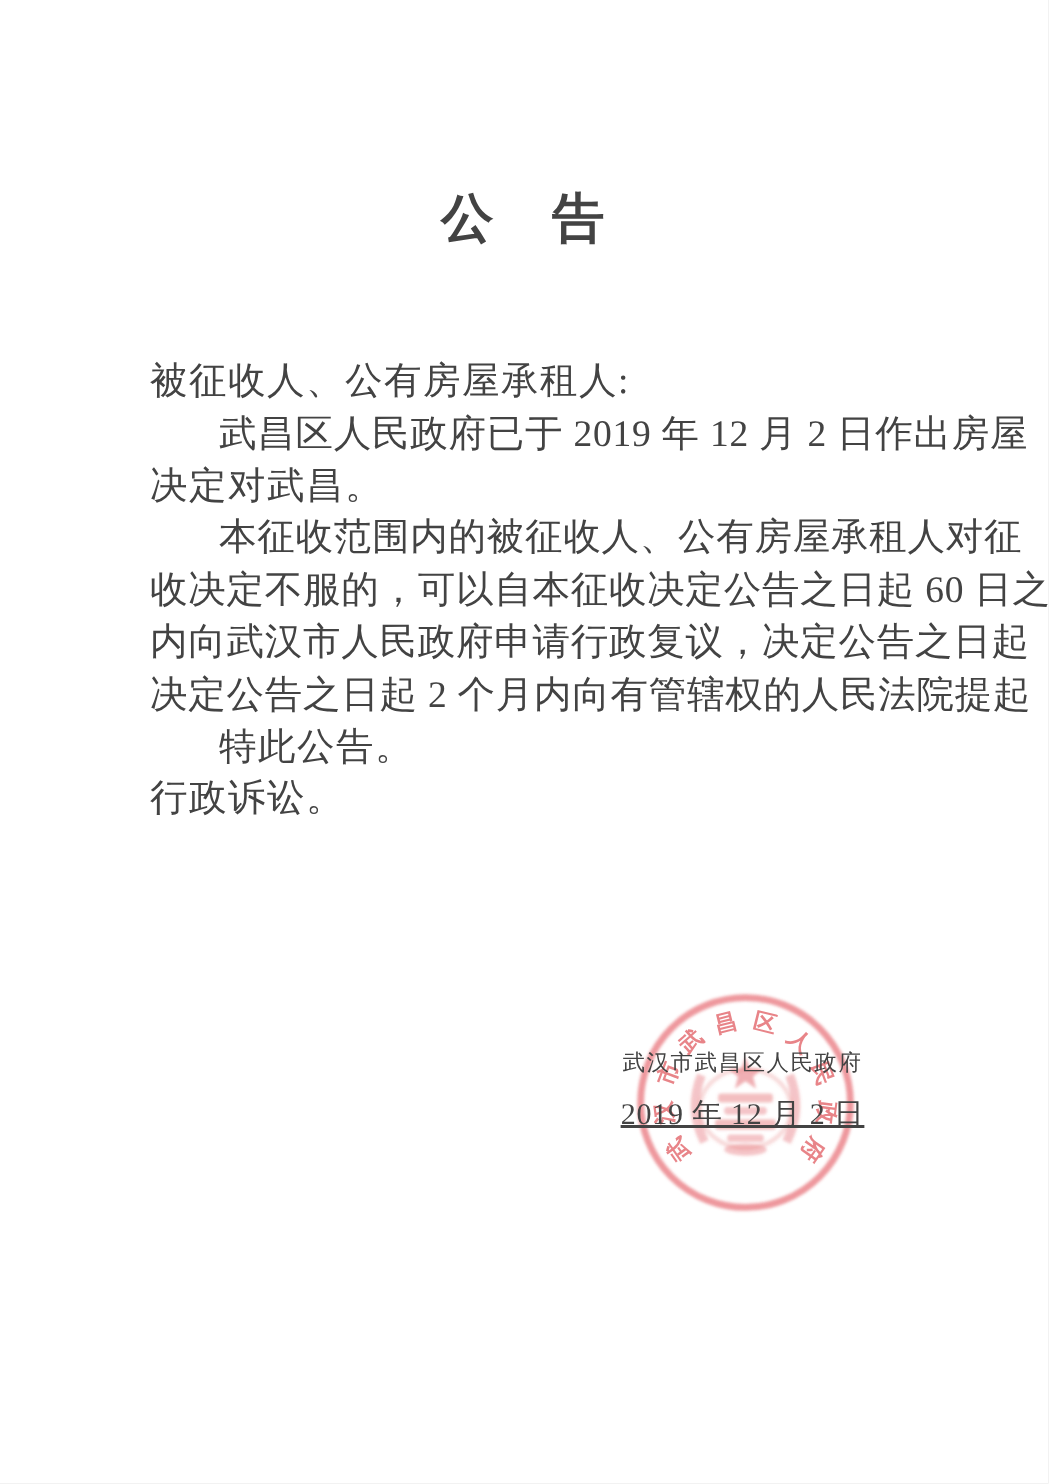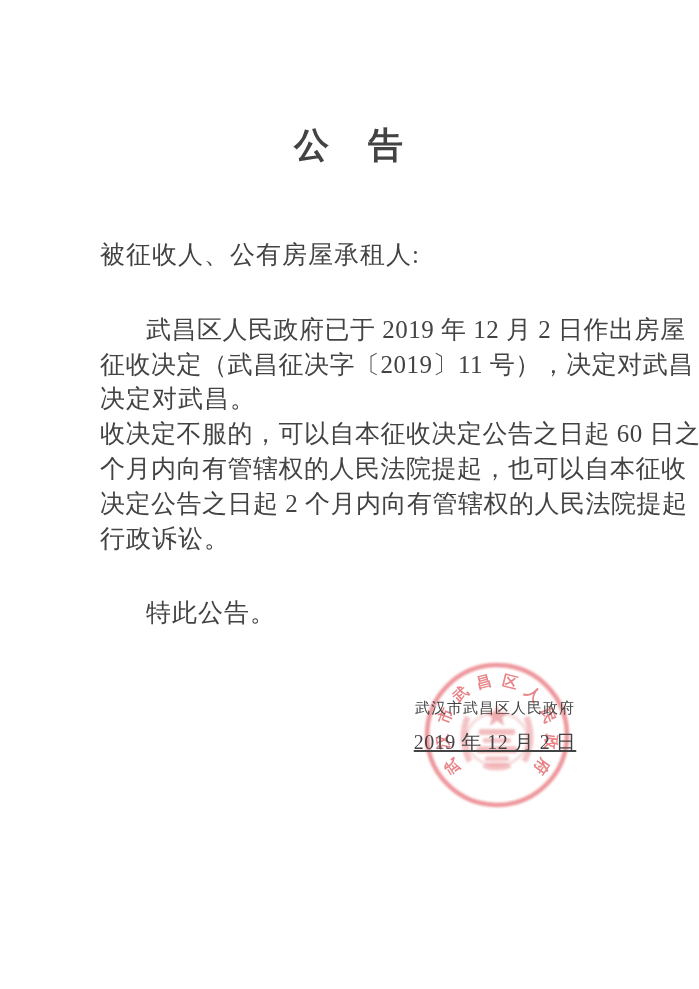--- a/index.html
+++ b/index.html
@@ -38,21 +38,21 @@
 
   .doc-line {
     font-size: 25px;
     line-height: 34.8px;
     height: 34.8px;
     letter-spacing: 1px;
     white-space: pre;
     overflow: visible;
     color: var(--ink, #3d3d3d);
   }
-  .doc-line.indent { text-indent: 46px; margin-top: 40px; }
+  .doc-line.indent { text-indent: 46px; }
   .doc-line.justify {
     text-align: justify;
     text-align-last: justify;
     letter-spacing: 0.5px;
   }
 
   .signature-block {
     position: absolute;
     top: 699px;
     left: 378px;
@@ -96,27 +96,27 @@
 </head>
 <body>
 
 <div class="page">
 
   <div class="doc-title">公　告</div>
 
   <div class="doc-body">
       <div class="doc-line">被征收人、公有房屋承租人:</div>
       <div class="doc-line indent justify">武昌区人民政府已于 2019 年 12 月 2 日作出房屋</div>
-      <div class="doc-line justify">征收决定（武昌征决字〔2019〕11 号），决定对武昌</div>
       <div class="doc-line">决定对武昌。</div>
+      <div class="doc-line indent justify">本征收范围内的被征收人、公有房屋承租人对征</div>
       <div class="doc-line justify">收决定不服的，可以自本征收决定公告之日起 60 日之</div>
-      <div class="doc-line justify">个月内向有管辖权的人民法院提起，也可以自本征收</div>
+      <div class="doc-line justify">内向武汉市人民政府申请行政复议，决定公告之日起</div>
       <div class="doc-line justify">决定公告之日起 2 个月内向有管辖权的人民法院提起</div>
+      <div class="doc-line indent">特此公告。</div>
       <div class="doc-line">行政诉讼。</div>
-      <div class="doc-line indent">特此公告。</div>
     </div>
 
   <svg class="seal" viewBox="0 0 148 148">
     <defs>
       <filter id="f-blur" x="-20%" y="-20%" width="140%" height="140%">
         <feGaussianBlur stdDeviation="1.1"></feGaussianBlur>
       </filter>
     </defs>
 
     <circle cx="74" cy="74" r="69" fill="none" stroke="var(--seal-ring, #e8757b)" stroke-width="4.5" opacity="0.85" filter="url(#f-blur)"></circle>

